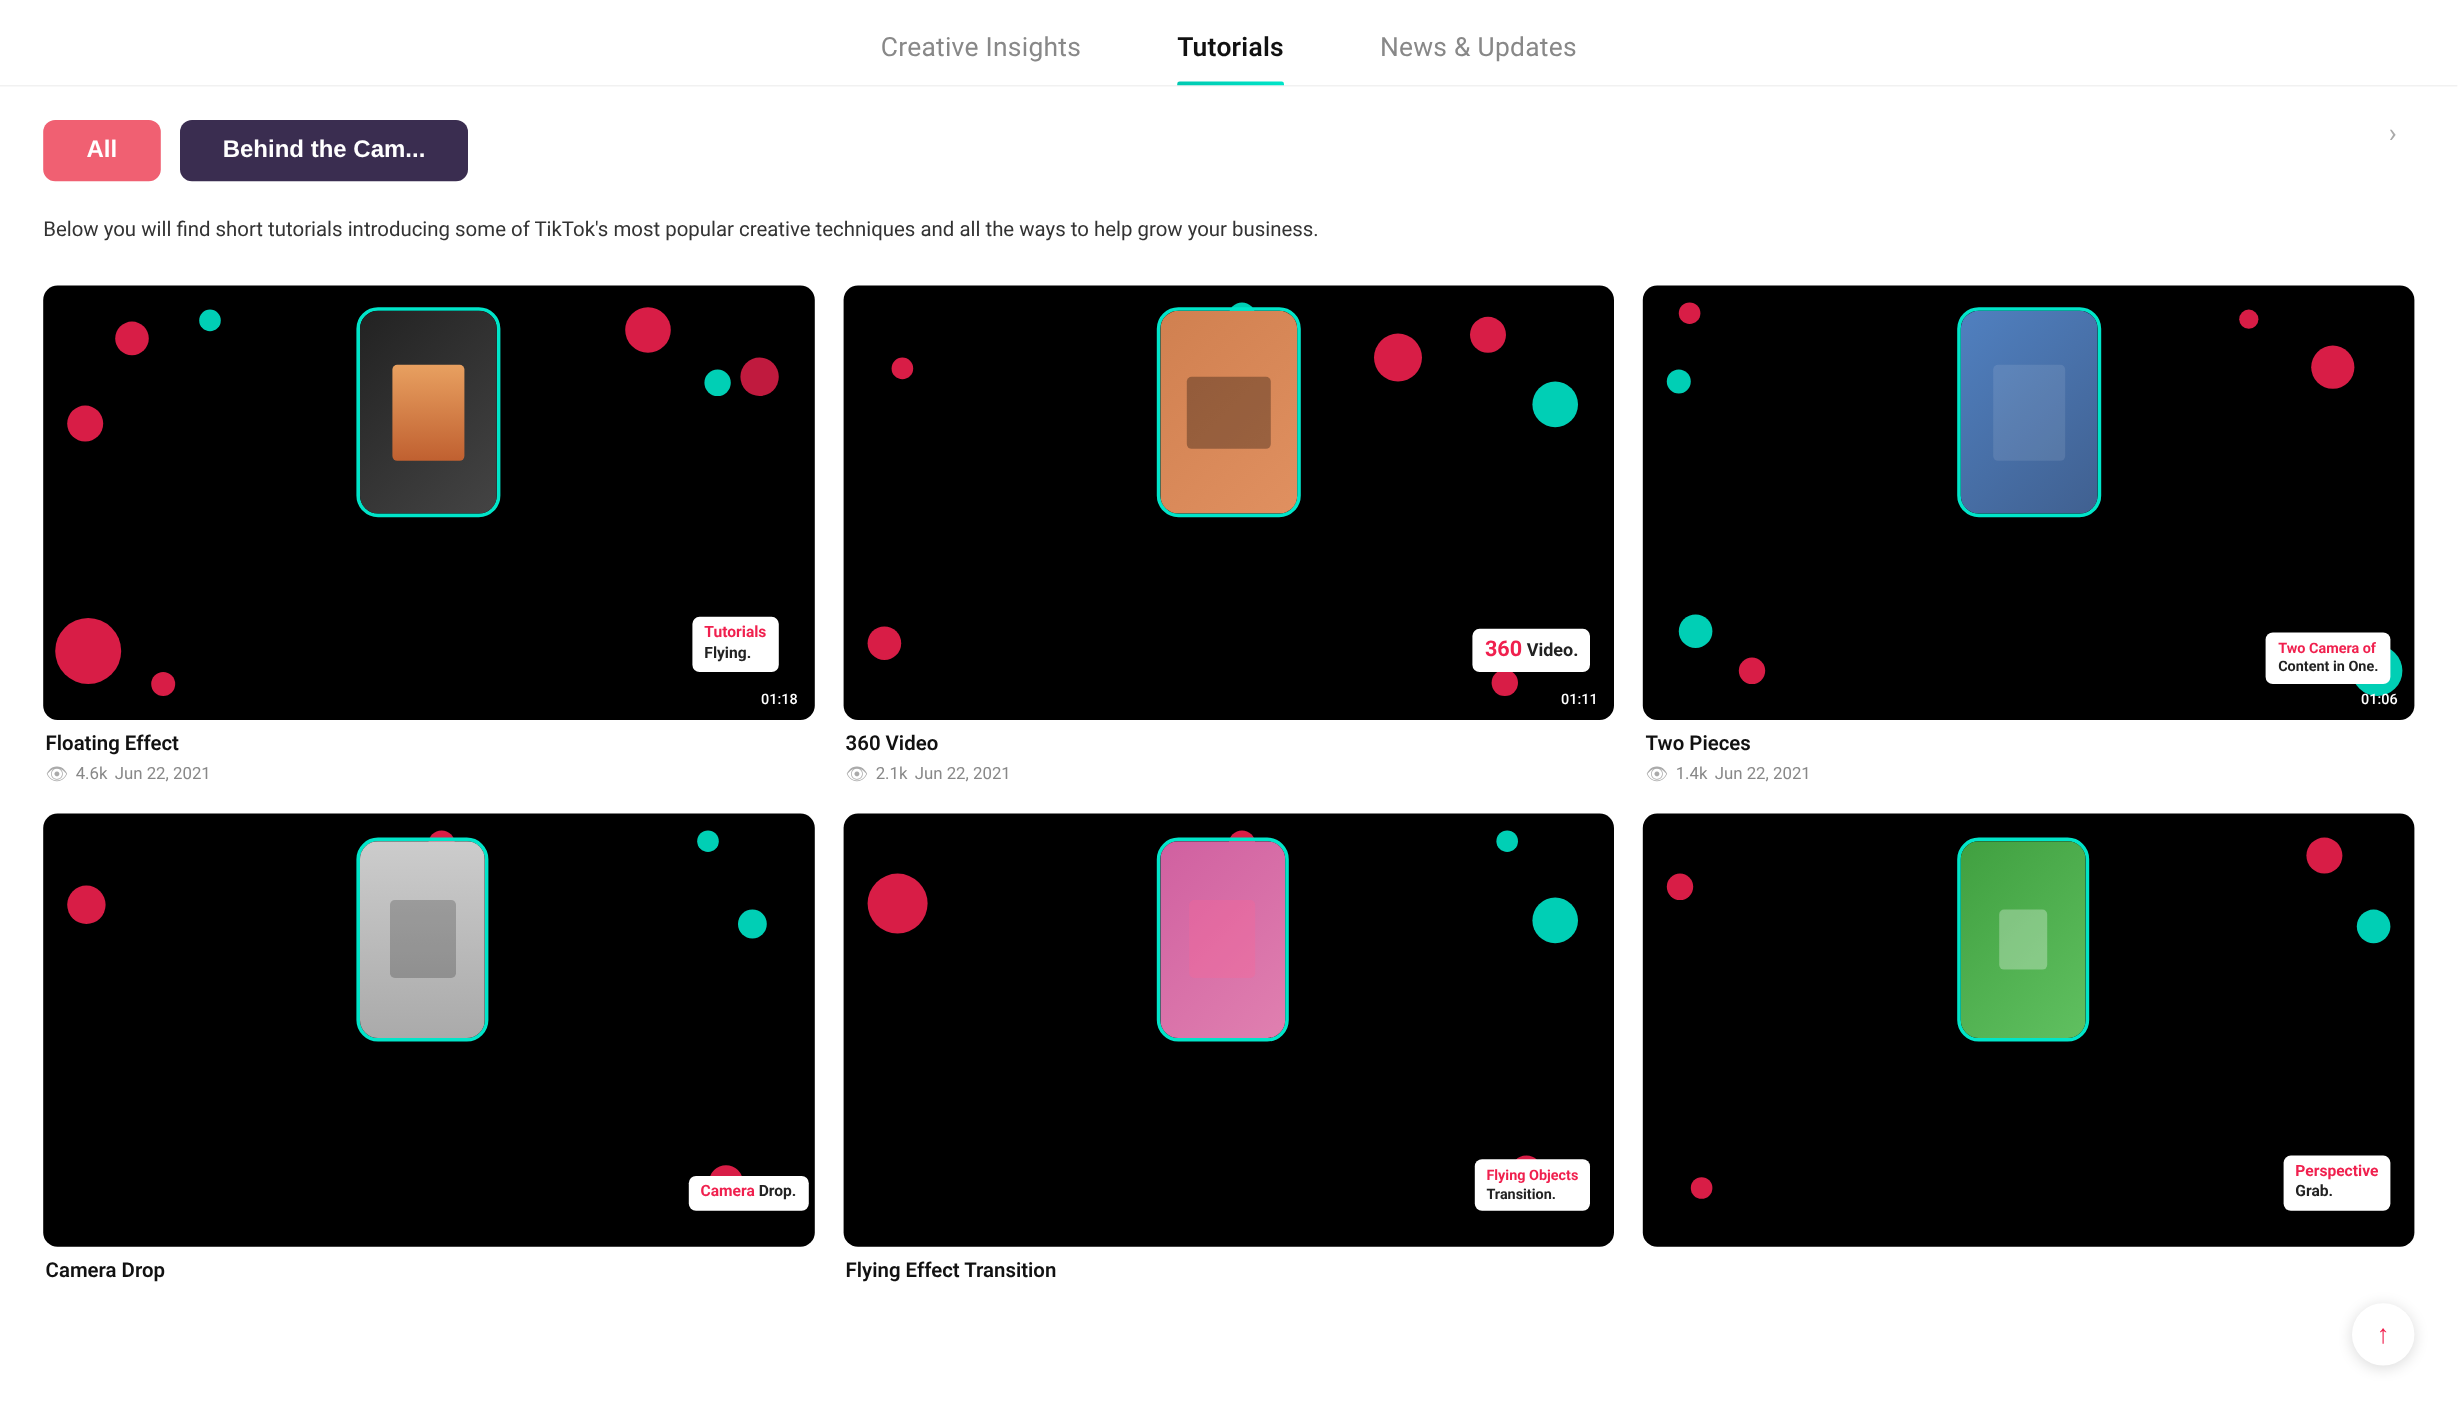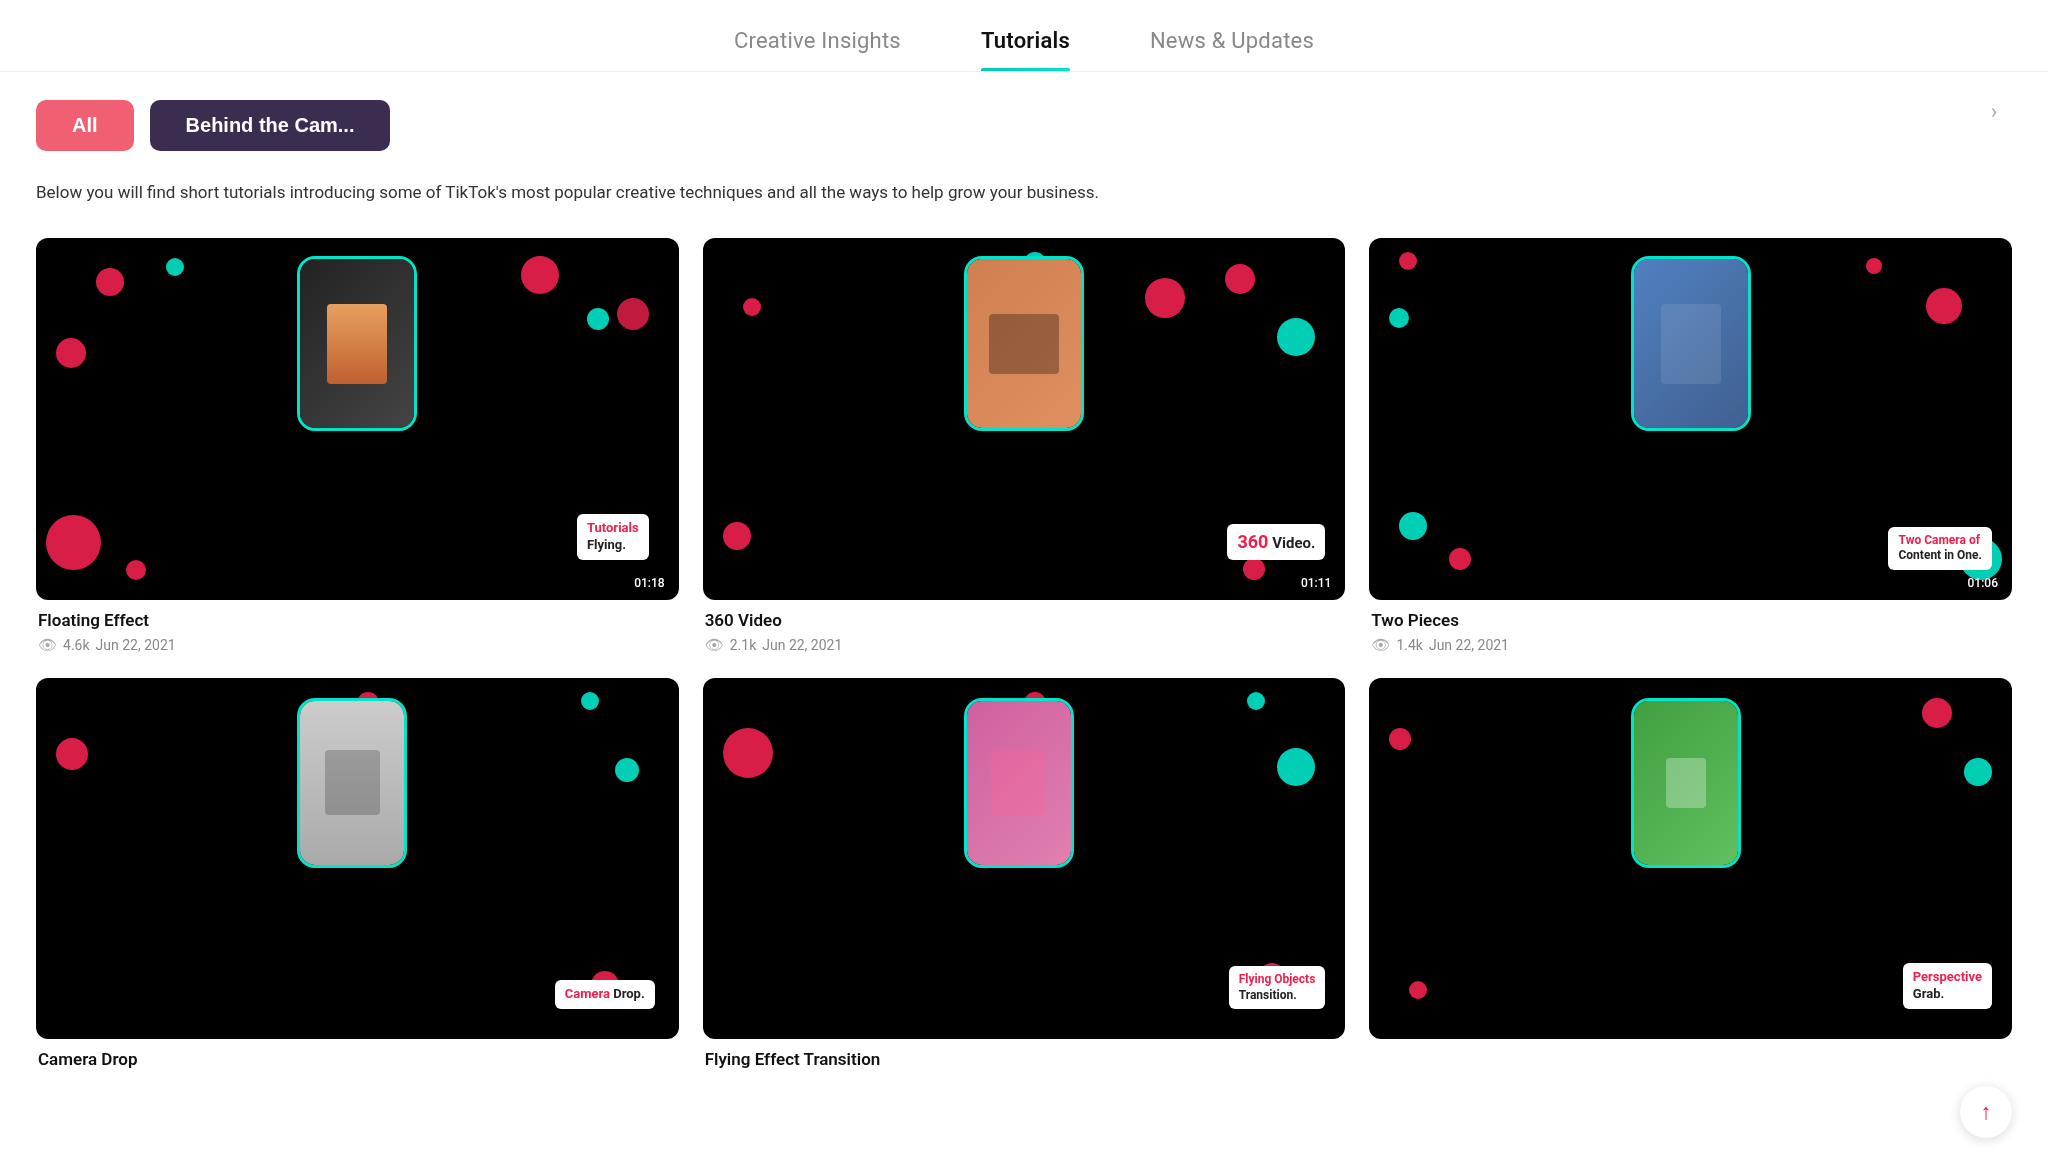--- a/index.html
+++ b/index.html
@@ -306,21 +306,21 @@
       <div class="dot" style="width:22px;height:22px;background:#f0204e;top:14px;left:50%;opacity:0.9;"></div>
       <div class="dot" style="width:18px;height:18px;background:#00e5c9;top:14px;right:80px;opacity:0.9;"></div>
       <div class="dot" style="width:32px;height:32px;background:#f0204e;top:60px;left:20px;opacity:0.9;"></div>
       <div class="dot" style="width:24px;height:24px;background:#00e5c9;top:80px;right:40px;opacity:0.9;"></div>
       <div class="dot" style="width:28px;height:28px;background:#f0204e;bottom:40px;right:60px;opacity:0.9;"></div>
       <div class="phone-frame" style="width:110px;height:170px;top:20px;left:50%;transform:translateX(-60px);background:#333;">
         <div style="width:100%;height:100%;background:linear-gradient(180deg,#ccc,#aaa);display:flex;align-items:center;justify-content:center;">
           <div style="width:55px;height:65px;background:rgba(0,0,0,0.2);border-radius:4px;"></div>
         </div>
       </div>
-      <div class="video-label" style="bottom:30px;right:24px;">
+      <div class="video-label" style="bottom:30px;right:5px;">
         <span class="pink">Camera</span> <span>Drop.</span>
       </div>
     </div>
     <div class="video-info">
       <div class="video-title">Camera Drop</div>
     </div>
   </div>
 
   <div class="video-card">
     <div class="video-thumb">

